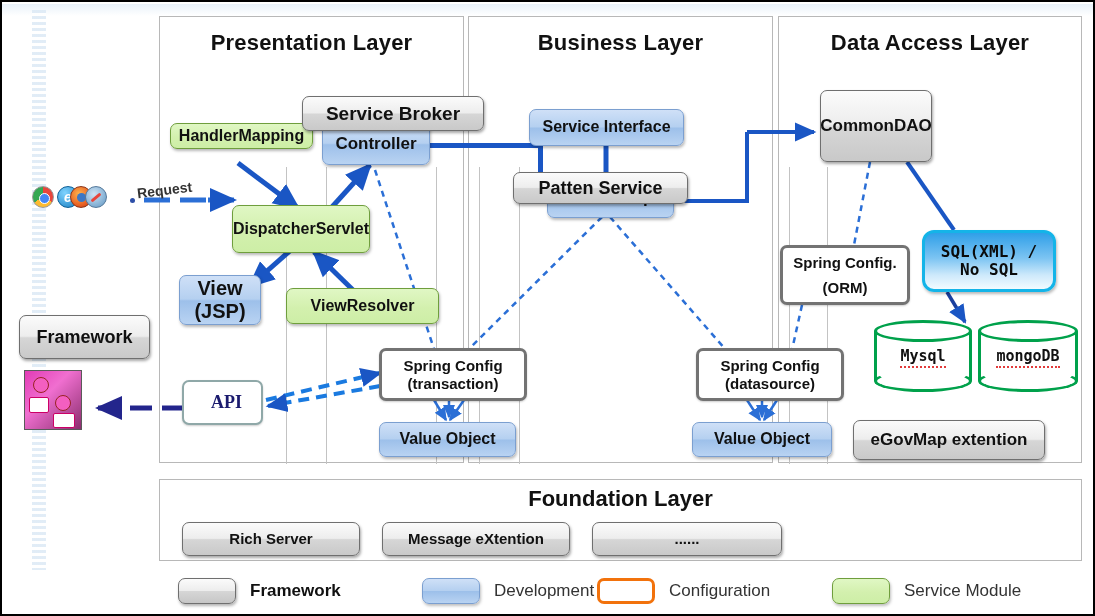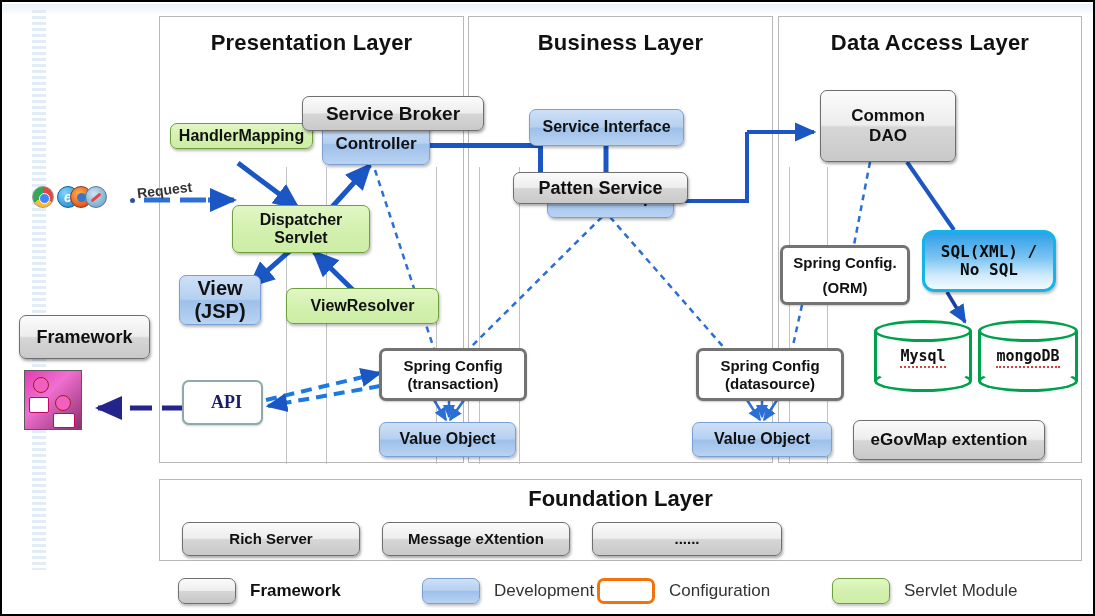--- a/index.html
+++ b/index.html
@@ -286,21 +286,21 @@
     </g>
     <path d="M118,406 L96,406" stroke="#23258c" stroke-width="5" fill="none" marker-end="url(#arrNavy)"></path>
   </svg>
 
   <div class="node n-gray" style="left:300px; top:94px; width:182px; height:35px; font-size:19px; z-index:6;">Service Broker</div>
 
   <div class="node n-green" style="left:168px; top:121px; width:143px; height:26px; font-size:16px; z-index:4;">HandlerMapping</div>
 
   <div class="node n-blue" style="left:320px; top:121px; width:108px; height:42px; font-size:17px; z-index:5;">Controller</div>
 
-  <div class="node n-green" style="left:230px; top:203px; width:138px; height:48px; font-size:16px; flex-direction:column; z-index:4;">
+  <div class="node n-green" style="left:230px; top:203px; width:138px; height:48px; font-size:16px; z-index:4;">
     <span>Dispatcher</span>
     <span>Servlet</span>
   </div>
 
   <div class="node n-blue" style="left:177px; top:273px; width:82px; height:50px; font-size:20px; flex-direction:column; z-index:4;">
     <span>View</span>
     <span>(JSP)</span>
   </div>
 
   <div class="node n-green" style="left:284px; top:286px; width:153px; height:36px; font-size:16px; z-index:4;">ViewResolver</div>
@@ -320,21 +320,21 @@
 
   <div class="node n-gray" style="left:511px; top:170px; width:175px; height:32px; font-size:18px; z-index:6;">Patten Service</div>
 
   <div class="node n-orange" style="left:694px; top:346px; width:148px; height:53px; font-size:15px; flex-direction:column; z-index:5;">
     <span>Spring Config</span>
     <span>(datasource)</span>
   </div>
 
   <div class="node n-blue" style="left:690px; top:420px; width:140px; height:35px; font-size:16px; z-index:5;">Value Object</div>
 
-  <div class="node n-gray" style="left:818px; top:88px; width:136px; height:72px; font-size:17px; flex-direction:column; z-index:4;">
+  <div class="node n-gray" style="left:818px; top:88px; width:112px; height:72px; font-size:17px; flex-direction:row; z-index:4;">
     <span>Common</span>
     <span>DAO</span>
   </div>
 
   <div class="node n-orange" style="left:778px; top:243px; width:130px; height:60px; font-size:15px; flex-direction:column; z-index:5;">
     <span>Spring Config.</span>
     <span style="margin-top:8px;">(ORM)</span>
   </div>
 
   <div class="node n-sql" style="left:920px; top:228px; width:134px; height:62px; font-size:16px; flex-direction:column;
@@ -392,17 +392,17 @@
     <div class="lg-item" style="left:215px; top:4px;padding-left:45px;">
       <div class="lg-swatch sw-blue"></div>
       <div class="lg-label">Development</div>
     </div>
     <div class="lg-item" style="left:435px; top:4px;">
       <div class="lg-swatch sw-orange"></div>
       <div class="lg-label">Configuration</div>
     </div>
     <div class="lg-item" style="left:670px; top:4px;">
       <div class="lg-swatch sw-green"></div>
-      <div class="lg-label">Servlet Module</div>
+      <div class="lg-label">Service Module</div>
     </div>
   </div>
 
 </div>
 
 </body></html>

